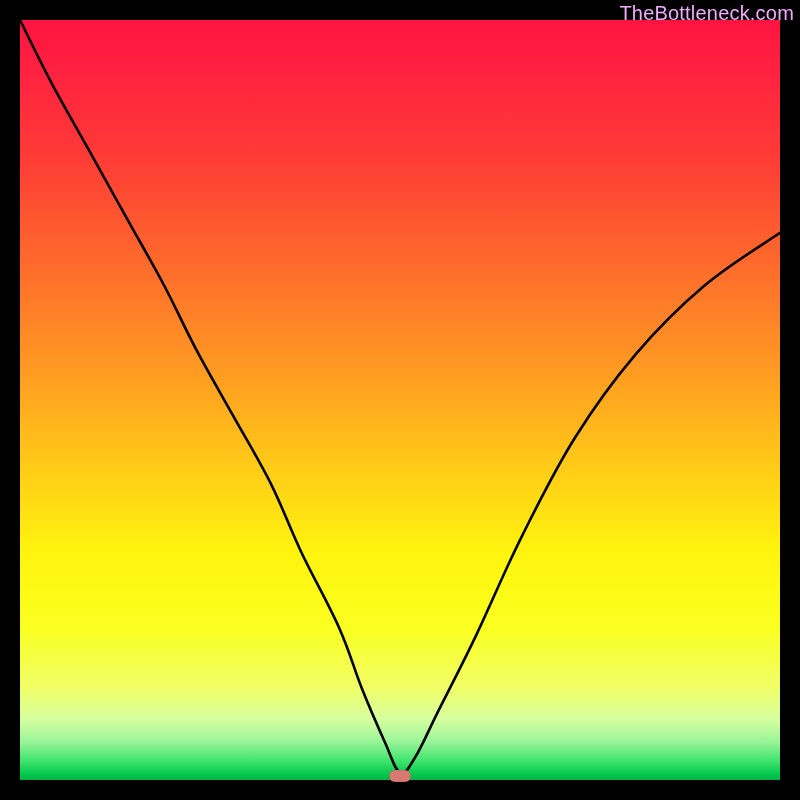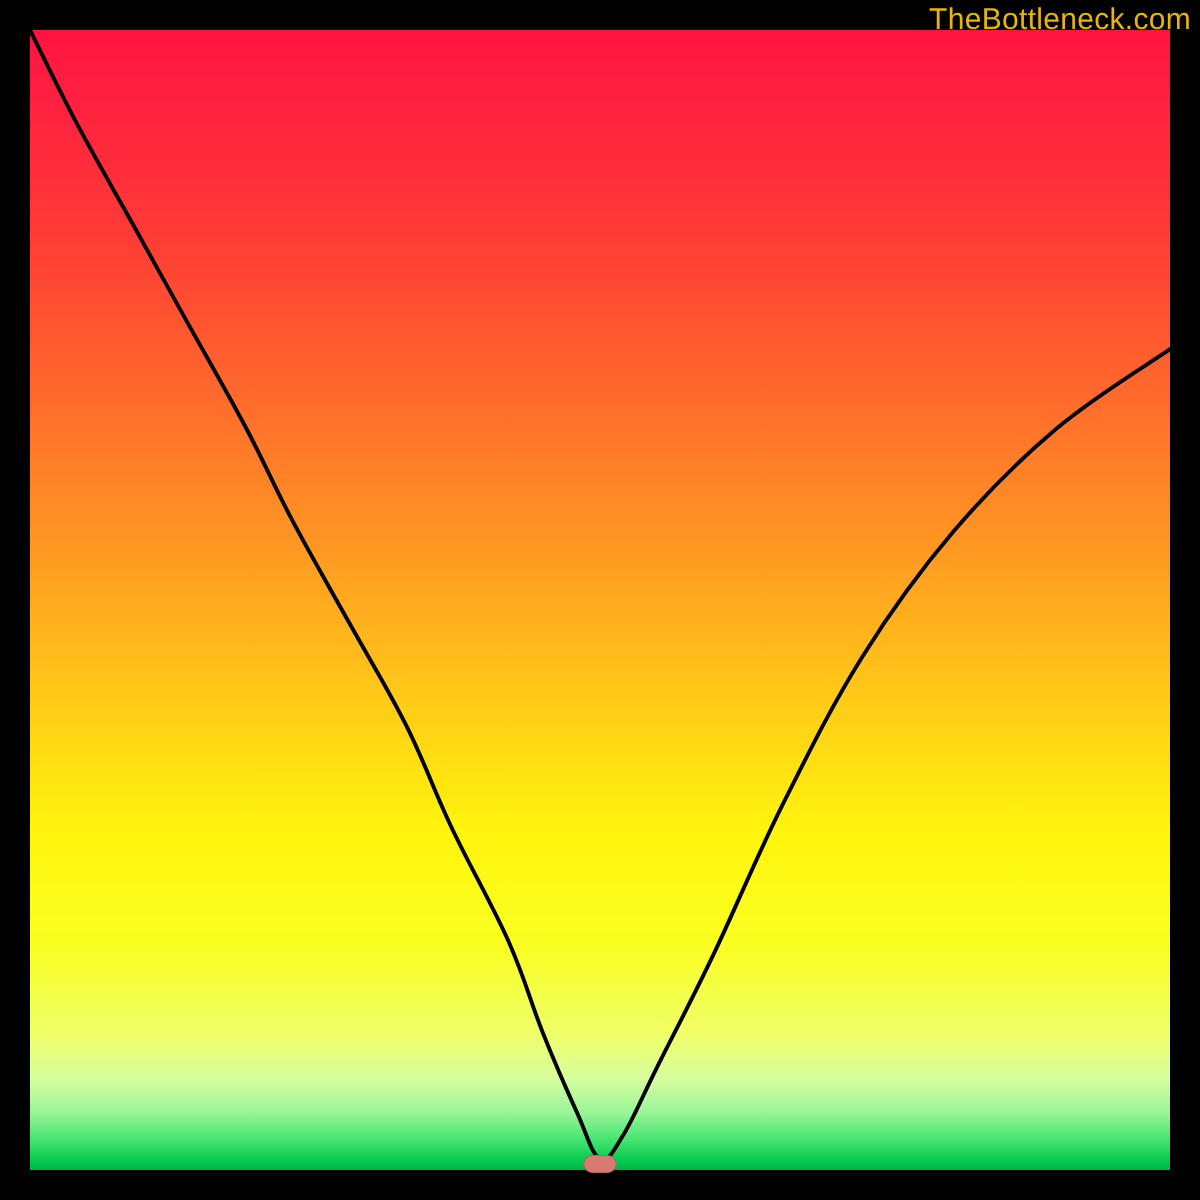--- a/index.html
+++ b/index.html
@@ -55,21 +55,21 @@
     height: 12px;
     background: #d97a72;
     border-radius: 6px;
     transform: translate(-50%, -50%);
     box-shadow: 0 0 0 0.5px rgba(0,0,0,0.2) inset;
   }
   .watermark {
     position: absolute;
     top: 2px;
     right: 6px;
-    color: #eab308;
+    color: #f0abfc;
     font-size: 20px;
     font-weight: 500;
     letter-spacing: 0.2px;
     user-select: none;
   }
 </style>
 </head>
 <body>
 
 <div class="frame">

